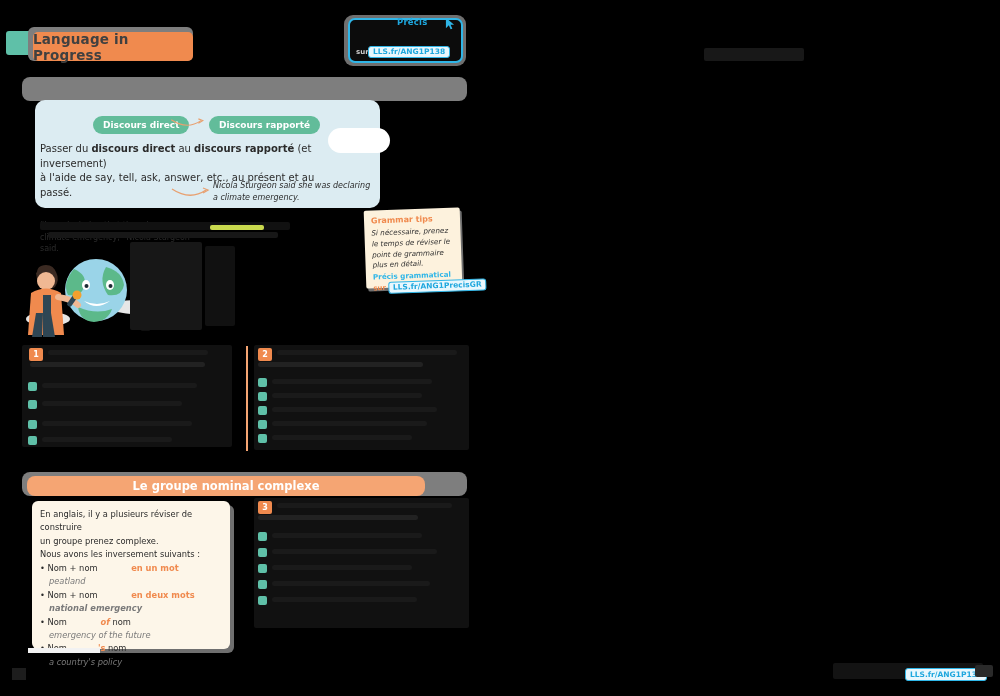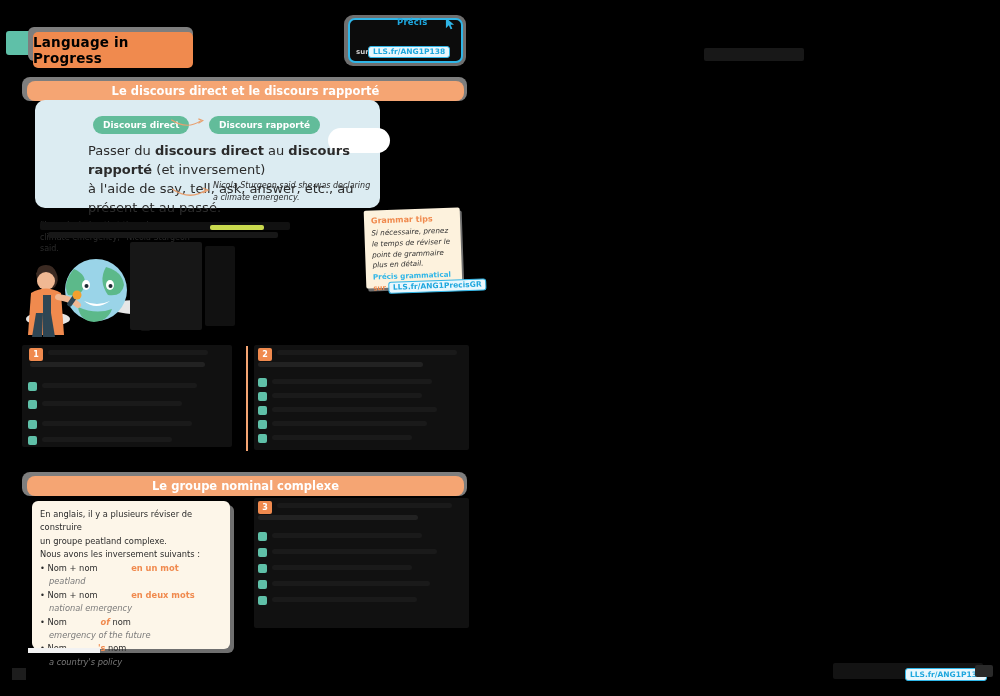--- a/index.html
+++ b/index.html
@@ -17,23 +17,23 @@
   .redact.line2 { background:#222; height:5px; border-radius:3px; }
 
   
   #left { position:absolute; left:0; top:0; width:500px; height:696px; }
 
   .greenTab {
     position:absolute; left:6px; top:31px; width:66px; height:24px;
     background:#5fc0a8; border-radius:3px;
   }
   .mainTitle {
-    position:absolute; left:33px; top:32px; width:160px; height:36px;
+    position:absolute; left:33px; top:32px; width:160px; height:29px;
     background:#f08a4e; border-radius:5px;
-    color:#000000; font-weight:bold; font-size:13.5px;
+    color:#404040; font-weight:bold; font-size:13.5px;
     display:flex; align-items:center; justify-content:center;
     letter-spacing:.2px;
     box-shadow: 2px 2px 0 rgba(0,0,0,.25);
   }
   .titleShadow {
     position:absolute; left:28px; top:27px; width:165px; height:34px;
     background:#7e7e7e; border-radius:6px;
   }
 
   
@@ -84,21 +84,21 @@
     width:62px; height:25px; background:#fff; border-radius:14px;
   }
   .pill {
     position:absolute; background:#62bc9a; color:#fff; border-radius:11px;
     font-size:9px; font-weight:bold; padding:4px 10px; white-space:nowrap;
   }
   .arrowCurve { position:absolute; color:#e8a070; }
 
   .cloudText {
     position:absolute; left:40px; top:142px; width:300px;
-    font-size:13px; color:#2b2b2b; line-height:1.45;margin-left:48px;
+    font-size:10px; color:#2b2b2b; line-height:1.45;
   }
   .cloudText b { font-weight:bold; }
 
   .exA {
     position:absolute; left:40px; top:180px; width:150px;
     font-size:8px; color:#2b2b2b; line-height:1.45; margin-top:40px;
   }
   .exB {
     position:absolute; left:213px; top:180px; width:160px;
     font-size:8px; color:#2b2b2b; line-height:1.45; font-style:italic;
@@ -172,21 +172,20 @@
       <div class="videoInner"></div>
     </div>
     <div class="videoLbl">Précis</div>
     <svg class="cursorIcon" viewBox="0 0 24 24" fill="#2fb6e8">
       <path d="M5 2 L5 20 L10 15 L13 22 L16 21 L13 14 L19 14 Z"></path>
     </svg>
     <div class="sur" style="left:356px; top:48px;">sur</div>
     <div class="urlChip" style="left:368px; top:46px;">LLS.fr/ANG1P138</div>
 
     <div class="bandShadow" style="left:22px; top:77px; width:445px; height:24px;"></div>
-    <div class="band" style="left:27px; top:81px; width:437px; height:20px;">Le discours direct et le discours rapporté</div>
 
     <div class="cloudPanel"></div>
     <div class="pill" style="left:93px; top:116px;">Discours direct</div>
     <div class="pill" style="left:209px; top:116px;">Discours rapporté</div>
     <svg class="arrowCurve" style="left:168px; top:118px; width:38px; height:14px;" viewBox="0 0 40 16">
       <path d="M2 2 Q20 14 36 3" stroke="#e8a070" stroke-width="1.3" fill="none"></path>
       <path d="M33 1 L38 3 L33 6" stroke="#e8a070" stroke-width="1.3" fill="none"></path>
     </svg>
     <div class="cloudText">
       <span>Passer du </span><b>discours direct</b><span> au </span><b>discours rapporté</b><span> (et inversement)</span><br>
@@ -277,32 +276,32 @@
     <div class="numBadge teal" style="left:258px; top:392px; width:9px; height:9px;"></div>
     <div class="redact line" style="left:272px; top:393px; width:150px;"></div>
     <div class="numBadge teal" style="left:258px; top:406px; width:9px; height:9px;"></div>
     <div class="redact line" style="left:272px; top:407px; width:165px;"></div>
     <div class="numBadge teal" style="left:258px; top:420px; width:9px; height:9px;"></div>
     <div class="redact line" style="left:272px; top:421px; width:155px;"></div>
     <div class="numBadge teal" style="left:258px; top:434px; width:9px; height:9px;"></div>
     <div class="redact line" style="left:272px; top:435px; width:140px;"></div>
 
     <div class="bandShadow" style="left:22px; top:472px; width:445px; height:24px;"></div>
-    <div class="band" style="left:27px; top:476px; width:437px; height:20px;">Le groupe nominal complexe</div>
+    <div class="band" style="left:27px; top:476px; width:398px; height:20px;">Le groupe nominal complexe</div>
 
     <div class="creamShadow" style="left:36px; top:505px; width:198px; height:148px;"></div>
     <div class="creamPanel" style="left:32px; top:501px; width:198px; height:148px;"></div>
     <div class="gnText" style="left:40px; top:508px; width:185px;">
       <span>En anglais, il y a plusieurs réviser de construire</span><br>
-      <span>un groupe peatland complexe.</span><br>
+      <span>un groupe prenez complexe.</span><br>
       <span>Nous avons les inversement suivants :</span><br>
       <span>• <b>Nom + nom </b><span class="or">en un mot</span></span><br>
       <span class="it" style="padding-left:9px;">peatland</span><br>
       <span>• <b>Nom + nom </b><span class="or">en deux mots</span></span><br>
-      <span class="it" style="padding-left:9px;">national emergency</span><br>
+      <span class="it" style="padding-left:9px;font-weight:bold;">national emergency</span><br>
       <span>• <b>Nom </b><span class="or" style="font-style:italic;">of</span><b> nom</b></span><br>
       <span class="it" style="padding-left:9px;">emergency of the future</span><br>
       <span>• <b>Nom</b><span class="or">'s</span><b> nom</b></span><br>
       <span class="it" style="padding-left:9px;">a country's policy</span>
     </div>
 
     <div class="redact" style="left:254px; top:498px; width:215px; height:130px;"></div>
     <div class="numBadge" style="left:258px; top:501px;">3</div>
     <div class="redact line" style="left:277px; top:503px; width:175px;"></div>
     <div class="redact line2" style="left:258px; top:515px; width:160px;"></div>

